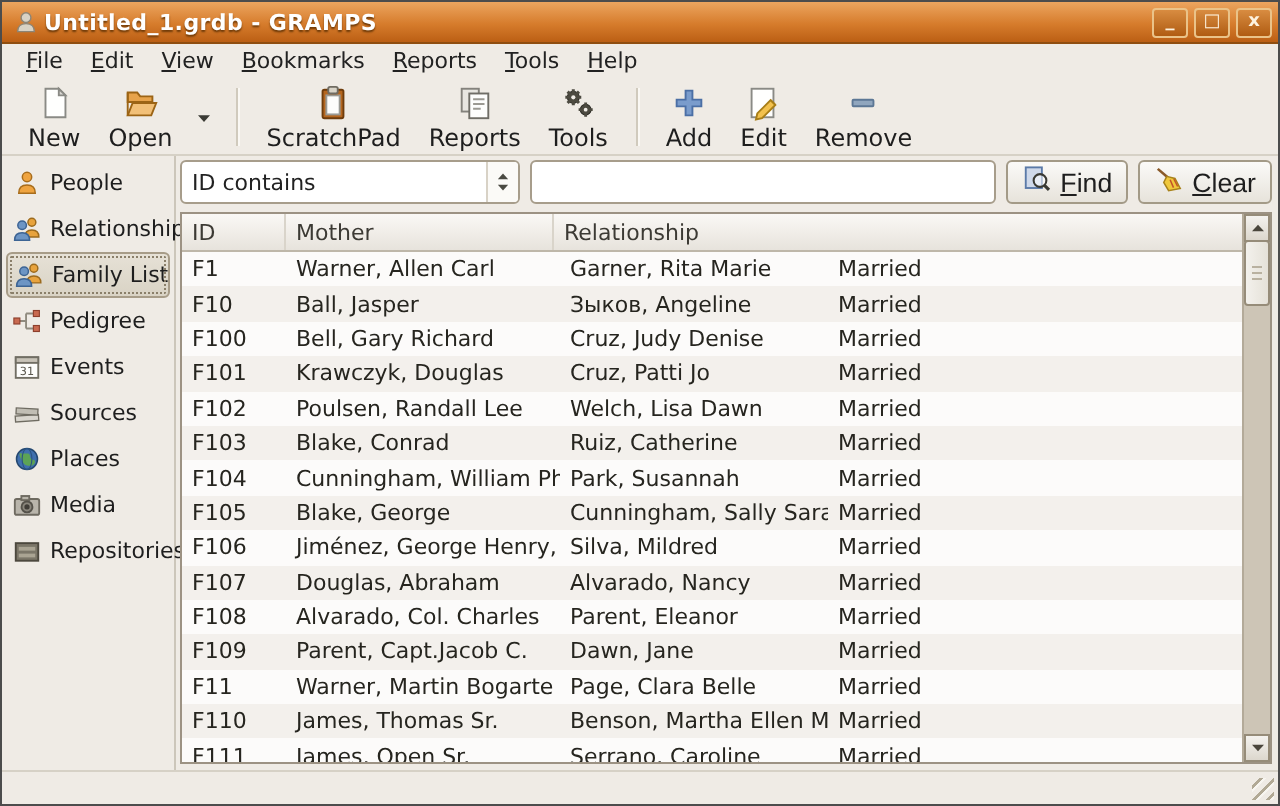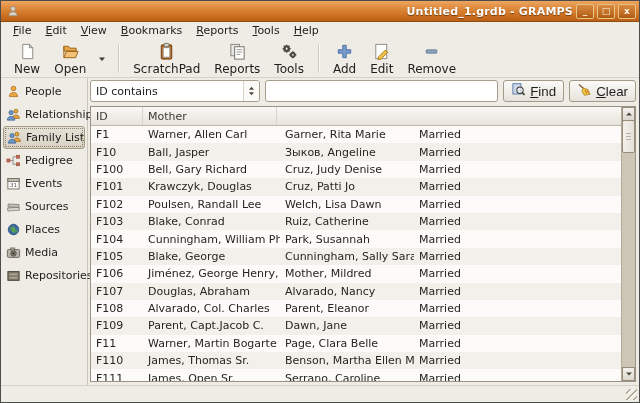--- a/index.html
+++ b/index.html
@@ -7,21 +7,21 @@
   body { font-family:"DejaVu Sans","Liberation Sans",sans-serif; font-size:11px; color:#222; background:#efebe5; }
 
   .window { width:640px; height:403px; display:flex; flex-direction:column; background:var(--window-bg,#efebe5); border:1px solid #4c4c4c; overflow:hidden; }
 
   
   .titlebar { flex:none; height:21px; display:flex; align-items:center; padding:0 3px;
     background:linear-gradient(var(--titlebar-top,#eca55f), var(--titlebar-mid,#d67c2c) 55%, var(--titlebar-bot,#bb5f14));
     border-bottom:1px solid #8f4e10; }
   .win-icon { width:14px; height:14px; margin:0 2px; }
   .win-icon svg { width:14px; height:14px; display:block; }
-  .title-text { flex:1; text-align:right; color:#fff; font-weight:bold; text-shadow:0 1px 1px #6e3a08; letter-spacing:.2px; }
+  .title-text { flex:1; text-align:left; color:#fff; font-weight:bold; text-shadow:0 1px 1px #6e3a08; letter-spacing:.2px; }
   .win-btn { width:18px; height:15px; margin-left:3px; border:1px solid #edc globally; border:1px solid #eac389; border-radius:2px;
     background:linear-gradient(#d88c41,#b05c12); color:#fdf2df; font-size:9px; line-height:12px; text-align:center; font-weight:bold; }
 
   
   .menubar { flex:none; height:18px; display:flex; align-items:center; padding-left:5px; }
   .menu-item { padding:1px 7px 2px; }
   .menu-item u { text-underline-offset:1px; }
 
   
   .toolbar { flex:none; height:38px; display:flex; align-items:stretch; padding:1px 4px 1px 6px; border-bottom:1px solid #d6d1c6; }
@@ -324,20 +324,21 @@
               </svg></span>
             <span><u>C</u>lear</span>
           </button>
       </div>
 
       <div class="table-frame">
         <div class="grid">
           <div class="thead" id="thead">
               <div class="th col-0">ID</div>
               <div class="th col-2">Mother</div>
+              <div class="th col-3">Relationship</div>
             </div>
           <div class="tbody" id="tbody">
               <div class="tr">
                 <div class="td col-0">F1</div>
                 <div class="td col-1">Warner, Allen Carl</div>
                 <div class="td col-2">Garner, Rita Marie</div>
                 <div class="td col-3">Married</div>
               </div>
               <div class="tr">
                 <div class="td col-0">F10</div>
@@ -377,21 +378,21 @@
               </div>
               <div class="tr">
                 <div class="td col-0">F105</div>
                 <div class="td col-1">Blake, George</div>
                 <div class="td col-2">Cunningham, Sally Sarah</div>
                 <div class="td col-3">Married</div>
               </div>
               <div class="tr">
                 <div class="td col-0">F106</div>
                 <div class="td col-1">Jiménez, George Henry, Jr.</div>
-                <div class="td col-2">Mother, Mildred</div>
+                <div class="td col-2">Silva, Mildred</div>
                 <div class="td col-3">Married</div>
               </div>
               <div class="tr">
                 <div class="td col-0">F107</div>
                 <div class="td col-1">Douglas, Abraham</div>
                 <div class="td col-2">Alvarado, Nancy</div>
                 <div class="td col-3">Married</div>
               </div>
               <div class="tr">
                 <div class="td col-0">F108</div>

